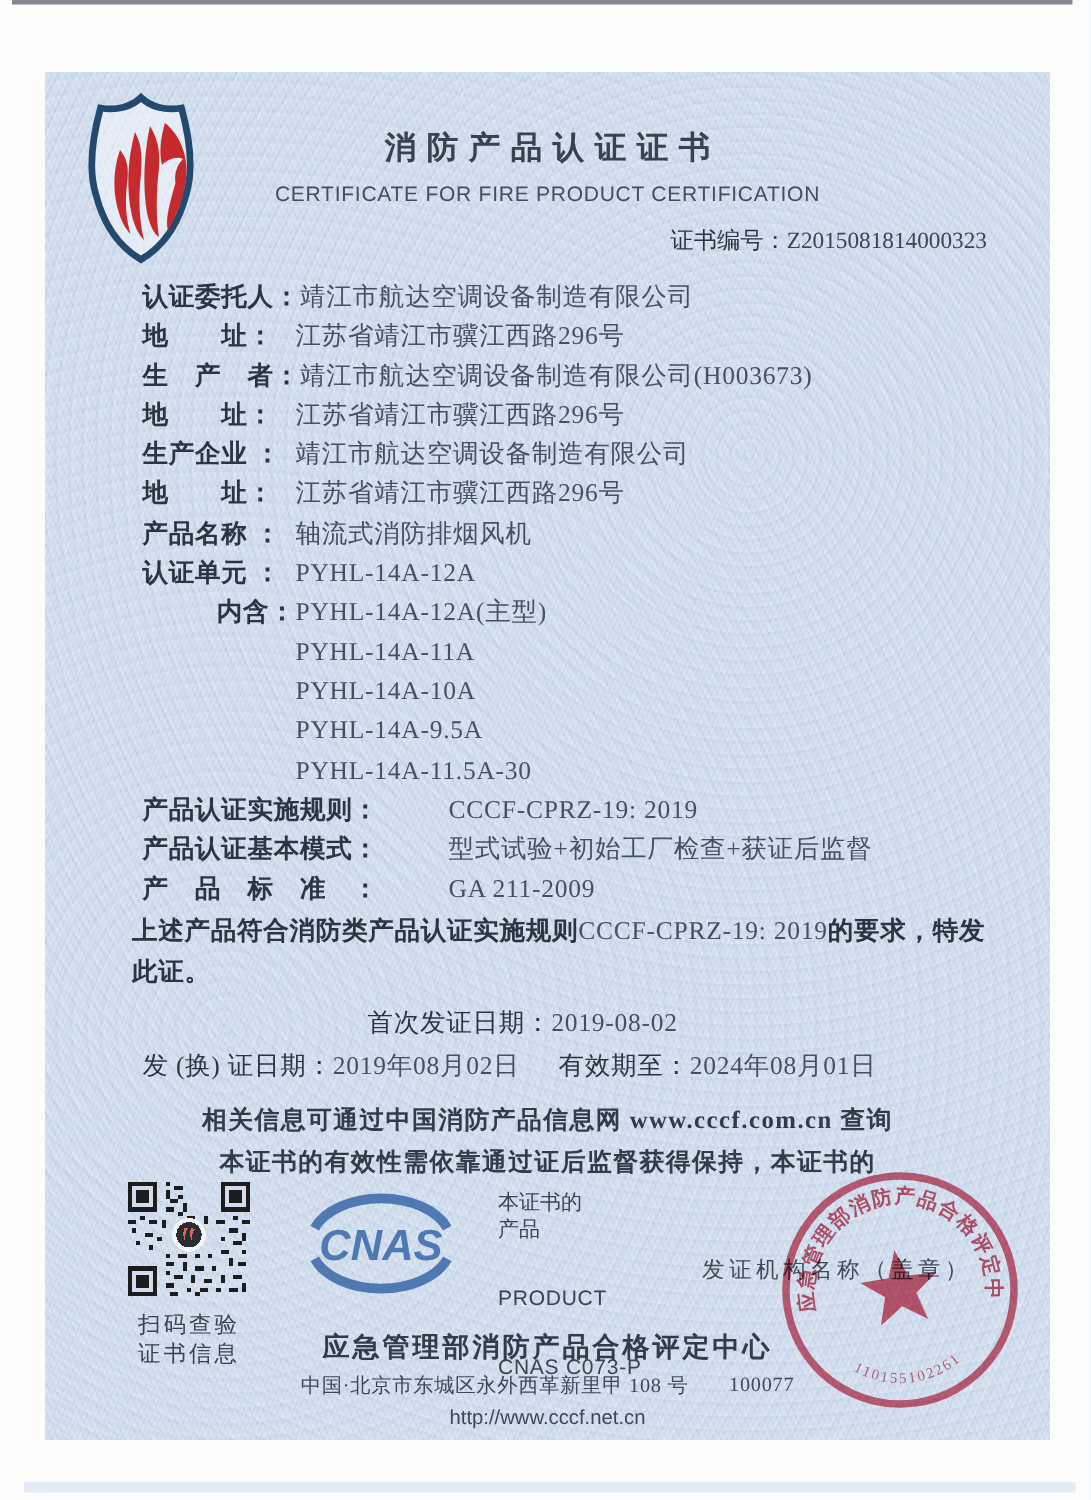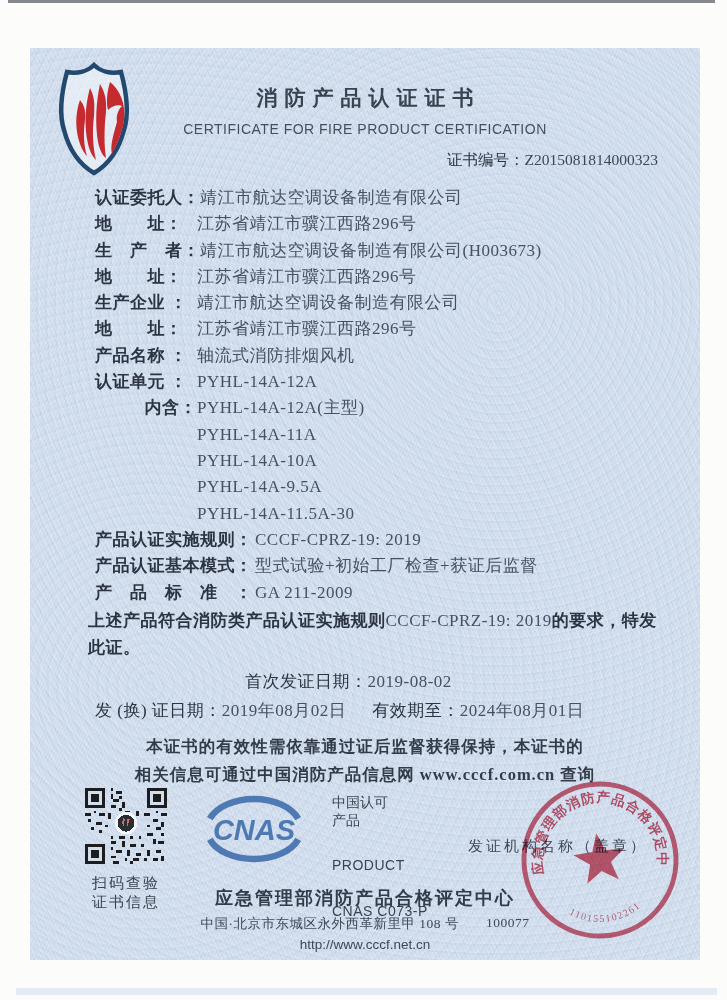--- a/index.html
+++ b/index.html
@@ -29,21 +29,21 @@
     font-size:14px;letter-spacing:.5px;color:#454e5b;
   }
   .certno{margin-top:13px;text-align:right;padding-right:42px;font-size:15.5px;color:#3c4554;}
   .b{font-weight:400;color:#2c3442;}
   .content{padding:14px 35px 0 65px;font-size:17px;letter-spacing:.5px;}
   .frow{display:flex;line-height:26.3px;}
   .flabel{flex:0 0 102px;font-weight:700;color:#2c3442;white-space:pre;}
   .flabel--right{text-align:right;}
   .fspacer{flex:0 0 102px;}
   .fvalue{color:#465063;white-space:pre;}
-  .rrow{display:flex;line-height:26.5px;}
+  .rrow{display:flex;line-height:26.5px;gap:44px;}
   .rlabel{flex:0 0 160px;font-weight:700;color:#2c3442;white-space:pre;}
   .statement{margin:1px 0 0 -7px;line-height:27px;color:#2c3442;}
   .statement .code{font-weight:400;color:#465063;}
   .statement .sb{font-weight:700;}
   .dates1{margin-top:7px;margin-left:150px;line-height:27px;}
   .dates2{margin-top:2px;line-height:27px;display:flex;}
   .dval{color:#465063;}
   .gap26{display:inline-block;width:26px;}
   .notice{margin:9px 0 0 -30px;width:600px;text-align:center;font-weight:700;
           font-size:16.5px;line-height:27.5px;color:#333b49;letter-spacing:1px;}
@@ -166,22 +166,22 @@
       </div>
       <div class="dates2">
         <span class="b">发 (换) 证日期：</span>
           <span class="dval">2019年08月02日</span>
           <span class="gap26"></span>
           <span class="b">有效期至：</span>
           <span class="dval">2024年08月01日</span>
       </div>
 
       <div class="notice">
+        <div>相关信息可通过中国消防产品信息网 www.cccf.com.cn 查询</div>
         <div>本证书的有效性需依靠通过证后监督获得保持，本证书的</div>
-        <div>相关信息可通过中国消防产品信息网 www.cccf.com.cn 查询</div>
       </div>
     </div>
 
     <div class="qr-block">
       <svg width="82" height="76" viewBox="0 0 29 27" shape-rendering="crispEdges">
         <g fill="#1d1d1f">
           <rect x="0" y="0" width="7" height="7"></rect>
             <rect x="22" y="0" width="7" height="7"></rect>
             <rect x="0" y="20" width="7" height="7"></rect>
           <rect x="1" y="1" width="5" height="5" fill="#d2deee"></rect>
@@ -202,21 +202,21 @@
       </div>
     </div>
 
     <svg class="cnas-block" width="104" height="68" viewBox="0 0 100 68">
       <path d="M5.8 23.7 A47 30 0 0 1 94.2 23.7" fill="none" stroke="#4f79b2" stroke-width="6.5"></path>
       <path d="M5.8 44.3 A47 30 0 0 0 94.2 44.3" fill="none" stroke="#4f79b2" stroke-width="6.5"></path>
       <text x="50" y="45" text-anchor="middle" font-family="Liberation Sans, sans-serif" font-size="29" font-weight="bold" font-style="italic" fill="#4f79b2">CNAS</text>
     </svg>
 
     <div class="cnas-text">
-      <div>中国认可</div>
+      <div>本证书的</div>
       <div>产品</div>
       <div class="en">PRODUCT</div>
       <div class="en">CNAS C073-P</div>
     </div>
 
     <div class="stamp-overlay">发证机构名称（盖章）</div>
 
     <svg class="stamp" width="170" height="170" viewBox="0 0 170 170">
       <defs>
         <path id="ringpath" d="M27.9 95.1 A58 58 0 1 1 142.1 95.1"></path>

